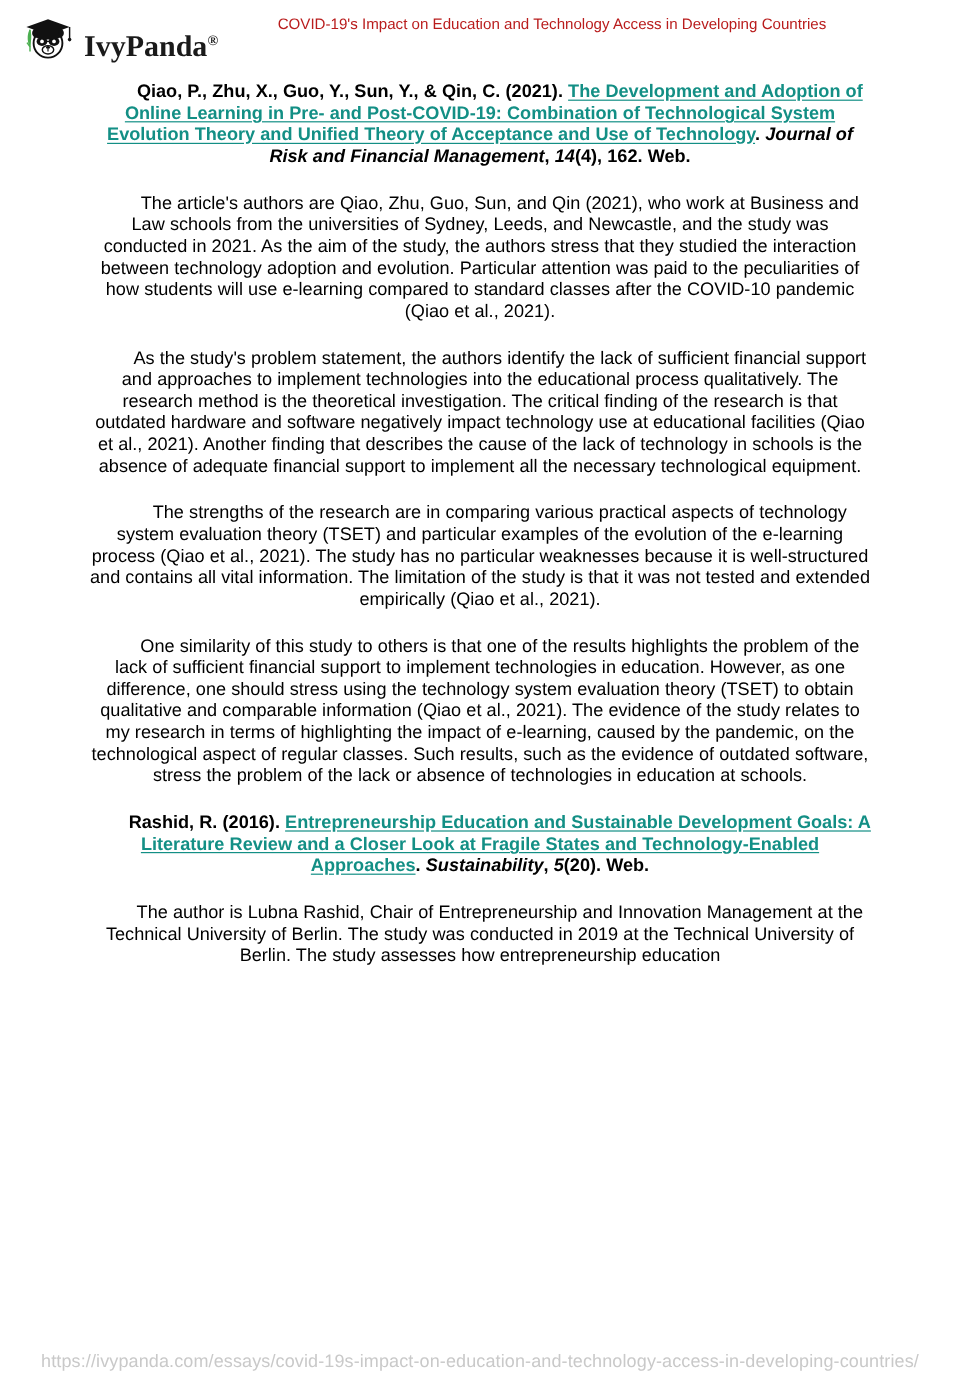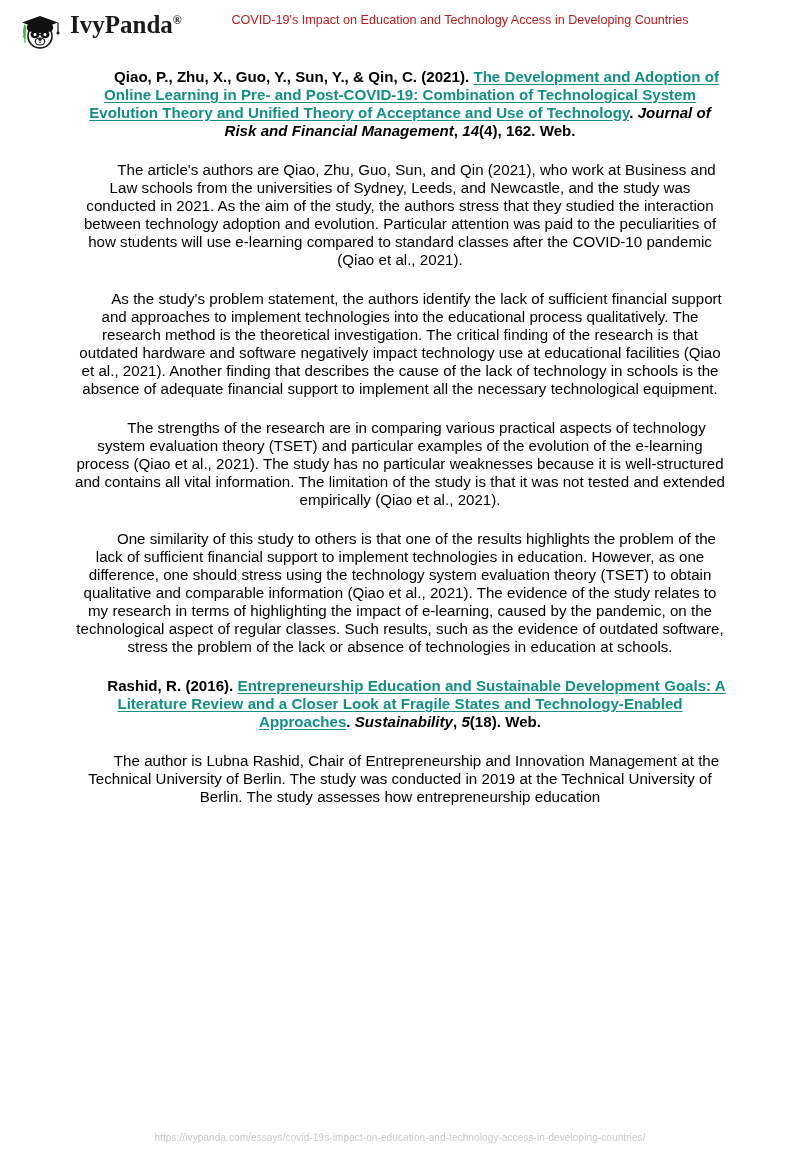--- a/index.html
+++ b/index.html
@@ -31,21 +31,21 @@
     right: 0;
     height: 57px;
     display: flex;
     align-items: center;
   }
   .brand {
     position: absolute;
     left: 18px;
     top: 12px;
     display: flex;
-    align-items: flex-start;
+    align-items: flex-end;
     gap: 8px;
   }
   .brand-mark {
     width: 44px;
     height: 40px;
     display: block;
   }
   .brand-text {
     font-family: "Liberation Serif", serif;
     font-size: 25px;
@@ -113,21 +113,21 @@
     font-weight: 700;
   }
 
   
   .page-footer {
     position: absolute;
     left: 0;
     right: 0;
     bottom: 17px;
     text-align: center;
-    font-size: 10px;
+    font-size: 15px;
     color: #c9c9c9;
     font-family: "Liberation Sans", sans-serif;
     letter-spacing: 0.1px;
   }
 </style>
 </head>
 <body>
 
 <div class="page">
 
@@ -174,21 +174,21 @@
     <p class="para ref spacer-after"><span>Qiao, P., Zhu, X., Guo, Y., Sun, Y., &amp; Qin, C. (2021). </span><a class="link" href="#">The Development and Adoption of Online Learning in Pre- and Post-COVID-19: Combination of Technological System Evolution Theory and Unified Theory of Acceptance and Use of Technology</a><span>. </span><span class="journal">Journal of Risk and Financial Management</span><span>, </span><span class="vol">14</span><span>(4), 162. Web.</span></p>
 
     <p class="para spacer-after">The article's authors are Qiao, Zhu, Guo, Sun, and Qin (2021), who work at Business and Law schools from the universities of Sydney, Leeds, and Newcastle, and the study was conducted in 2021. As the aim of the study, the authors stress that they studied the interaction between technology adoption and evolution. Particular attention was paid to the peculiarities of how students will use e-learning compared to standard classes after the COVID-10 pandemic (Qiao et al., 2021).</p>
 
     <p class="para spacer-after">As the study's problem statement, the authors identify the lack of sufficient financial support and approaches to implement technologies into the educational process qualitatively. The research method is the theoretical investigation. The critical finding of the research is that outdated hardware and software negatively impact technology use at educational facilities (Qiao et al., 2021). Another finding that describes the cause of the lack of technology in schools is the absence of adequate financial support to implement all the necessary technological equipment.</p>
 
     <p class="para spacer-after">The strengths of the research are in comparing various practical aspects of technology system evaluation theory (TSET) and particular examples of the evolution of the e-learning process (Qiao et al., 2021). The study has no particular weaknesses because it is well-structured and contains all vital information. The limitation of the study is that it was not tested and extended empirically (Qiao et al., 2021).</p>
 
     <p class="para spacer-after">One similarity of this study to others is that one of the results highlights the problem of the lack of sufficient financial support to implement technologies in education. However, as one difference, one should stress using the technology system evaluation theory (TSET) to obtain qualitative and comparable information (Qiao et al., 2021). The evidence of the study relates to my research in terms of highlighting the impact of e-learning, caused by the pandemic, on the technological aspect of regular classes. Such results, such as the evidence of outdated software, stress the problem of the lack or absence of technologies in education at schools.</p>
 
-    <p class="para ref spacer-after"><span>Rashid, R. (2016). </span><a class="link" href="#">Entrepreneurship Education and Sustainable Development Goals: A Literature Review and a Closer Look at Fragile States and Technology-Enabled Approaches</a><span>. </span><span class="journal">Sustainability</span><span>, </span><span class="vol">5</span><span>(18). Web.</span></p>
+    <p class="para ref spacer-after"><span>Rashid, R. (2016). </span><a class="link" href="#">Entrepreneurship Education and Sustainable Development Goals: A Literature Review and a Closer Look at Fragile States and Technology-Enabled Approaches</a><span>. </span><span class="journal">Sustainability</span><span>, </span><span class="vol">5</span><span>(20). Web.</span></p>
 
     <p class="para">The author is Lubna Rashid, Chair of Entrepreneurship and Innovation Management at the Technical University of Berlin. The study was conducted in 2019 at the Technical University of Berlin. The study assesses how entrepreneurship education</p>
 
   </div>
 
   <div class="page-footer">https://ivypanda.com/essays/covid-19s-impact-on-education-and-technology-access-in-developing-countries/</div>
 
 </div>
 
 </body></html>

